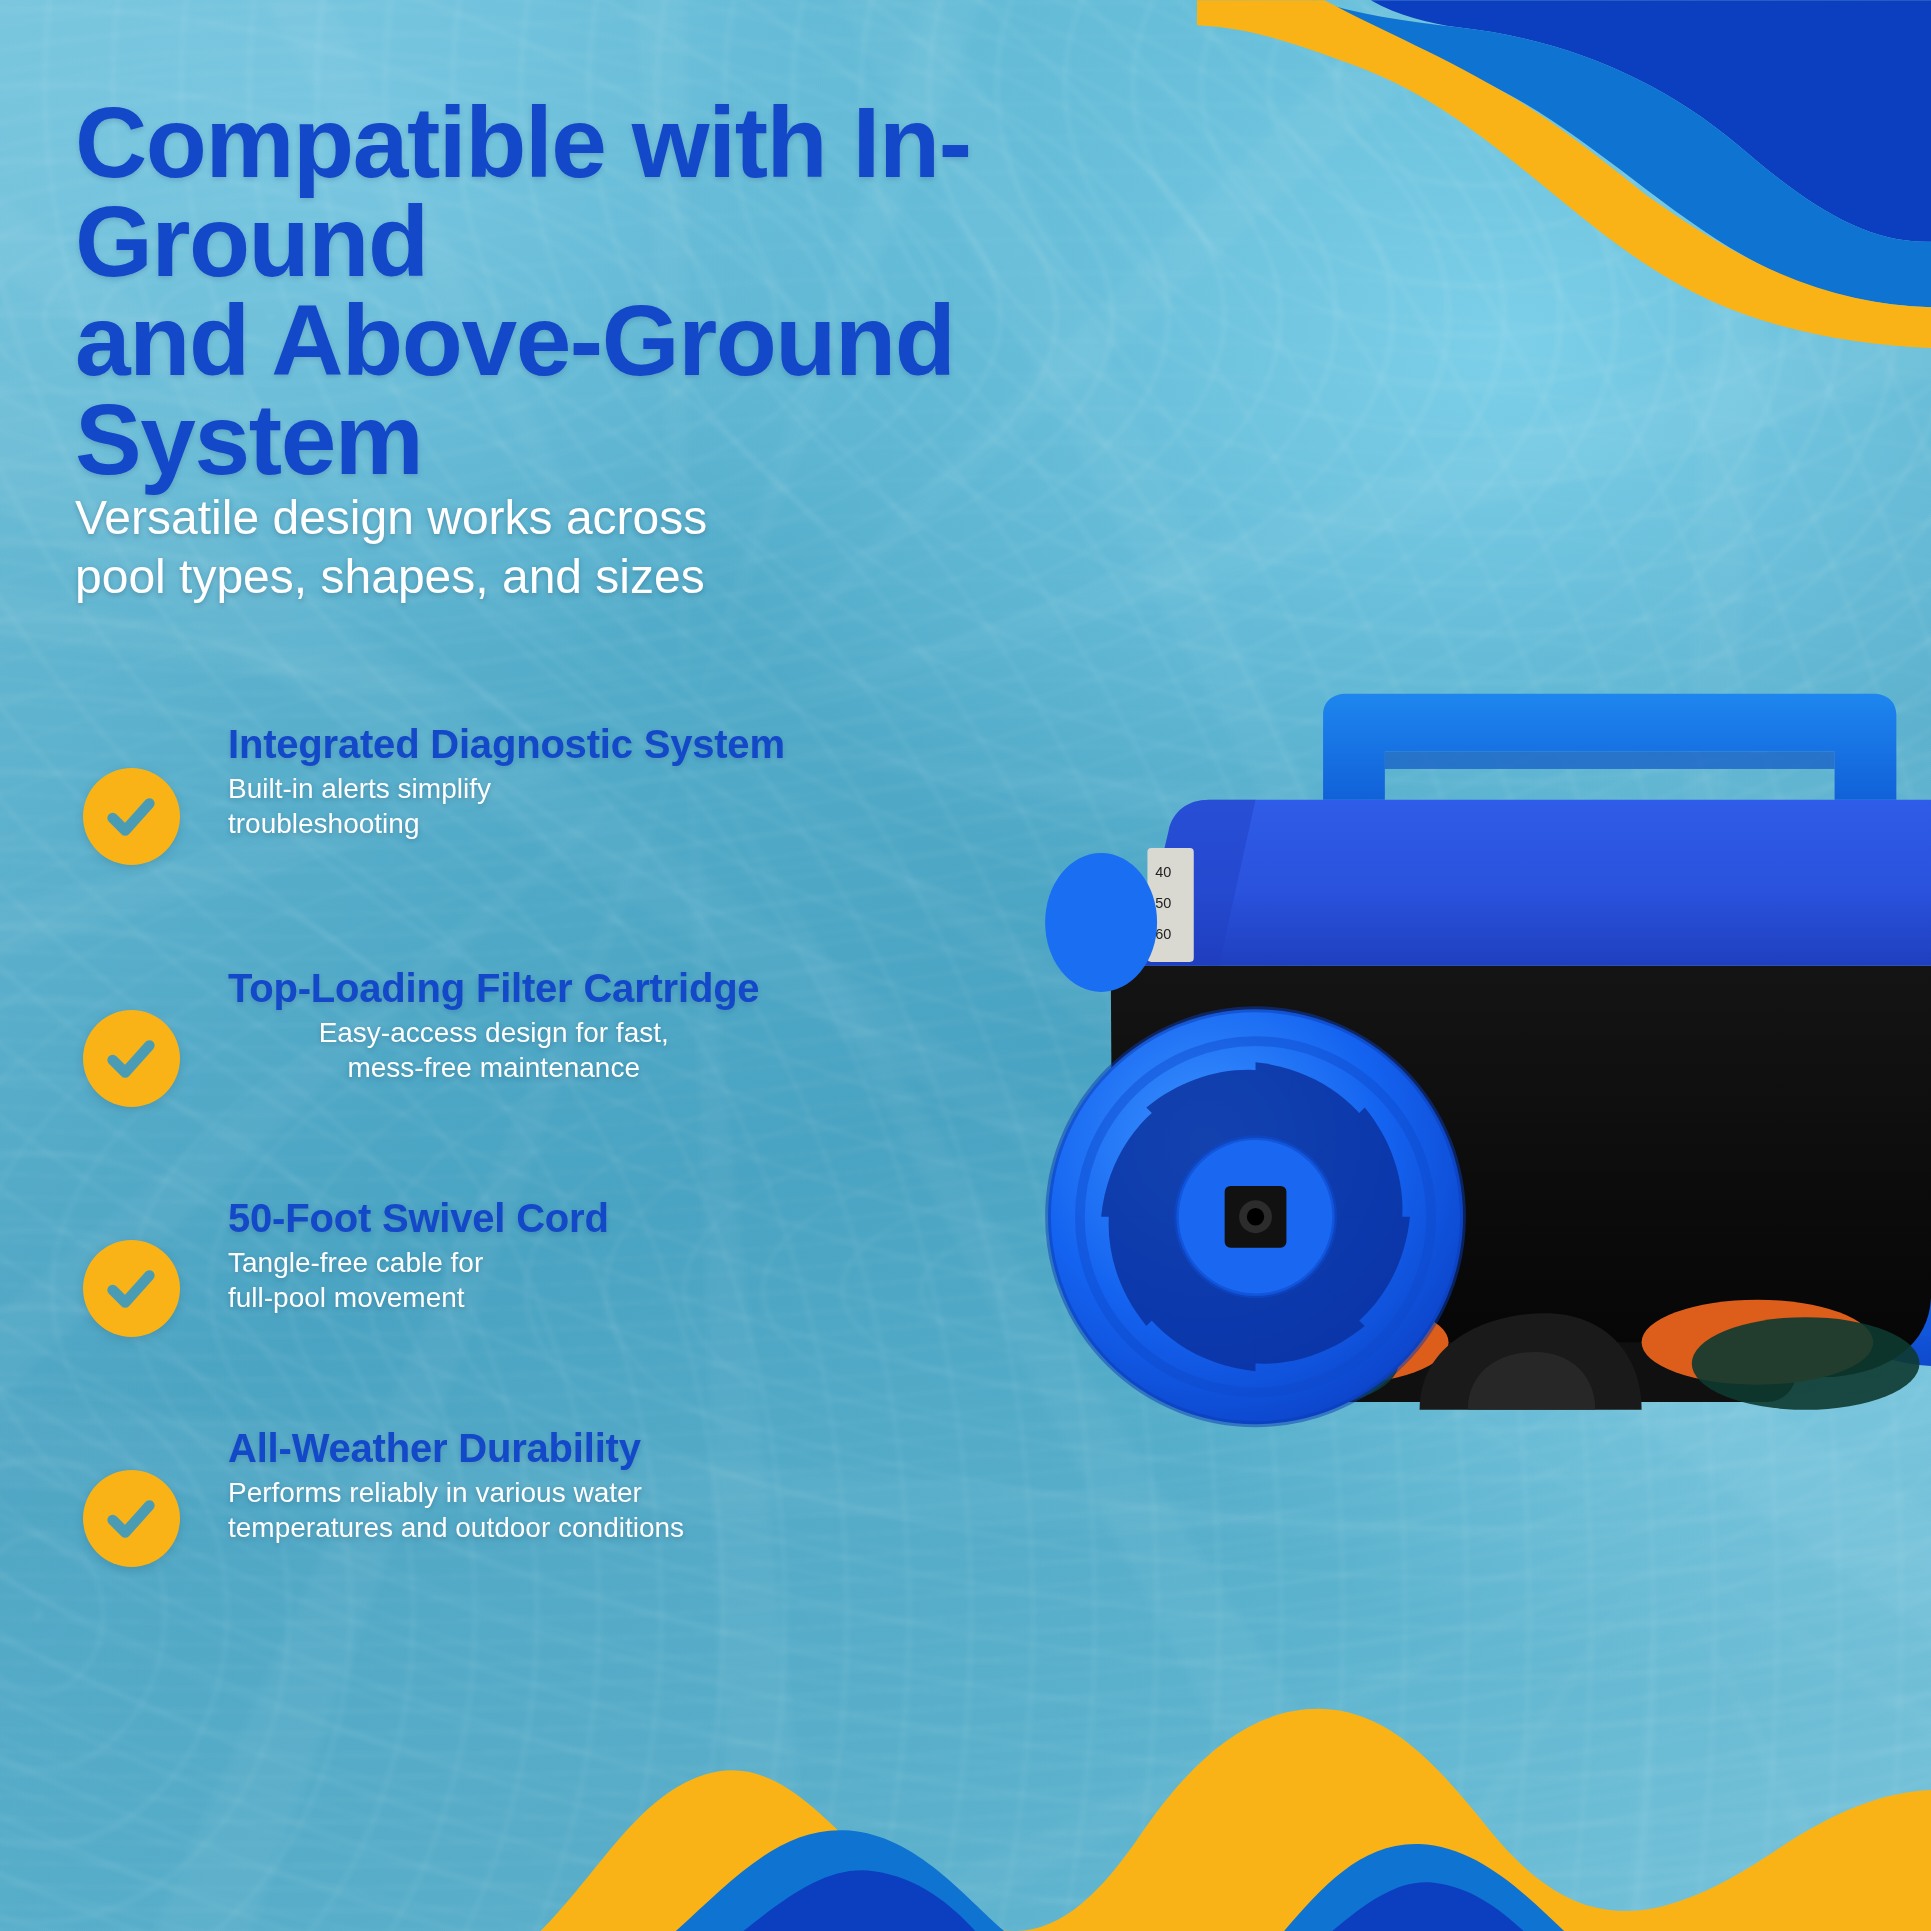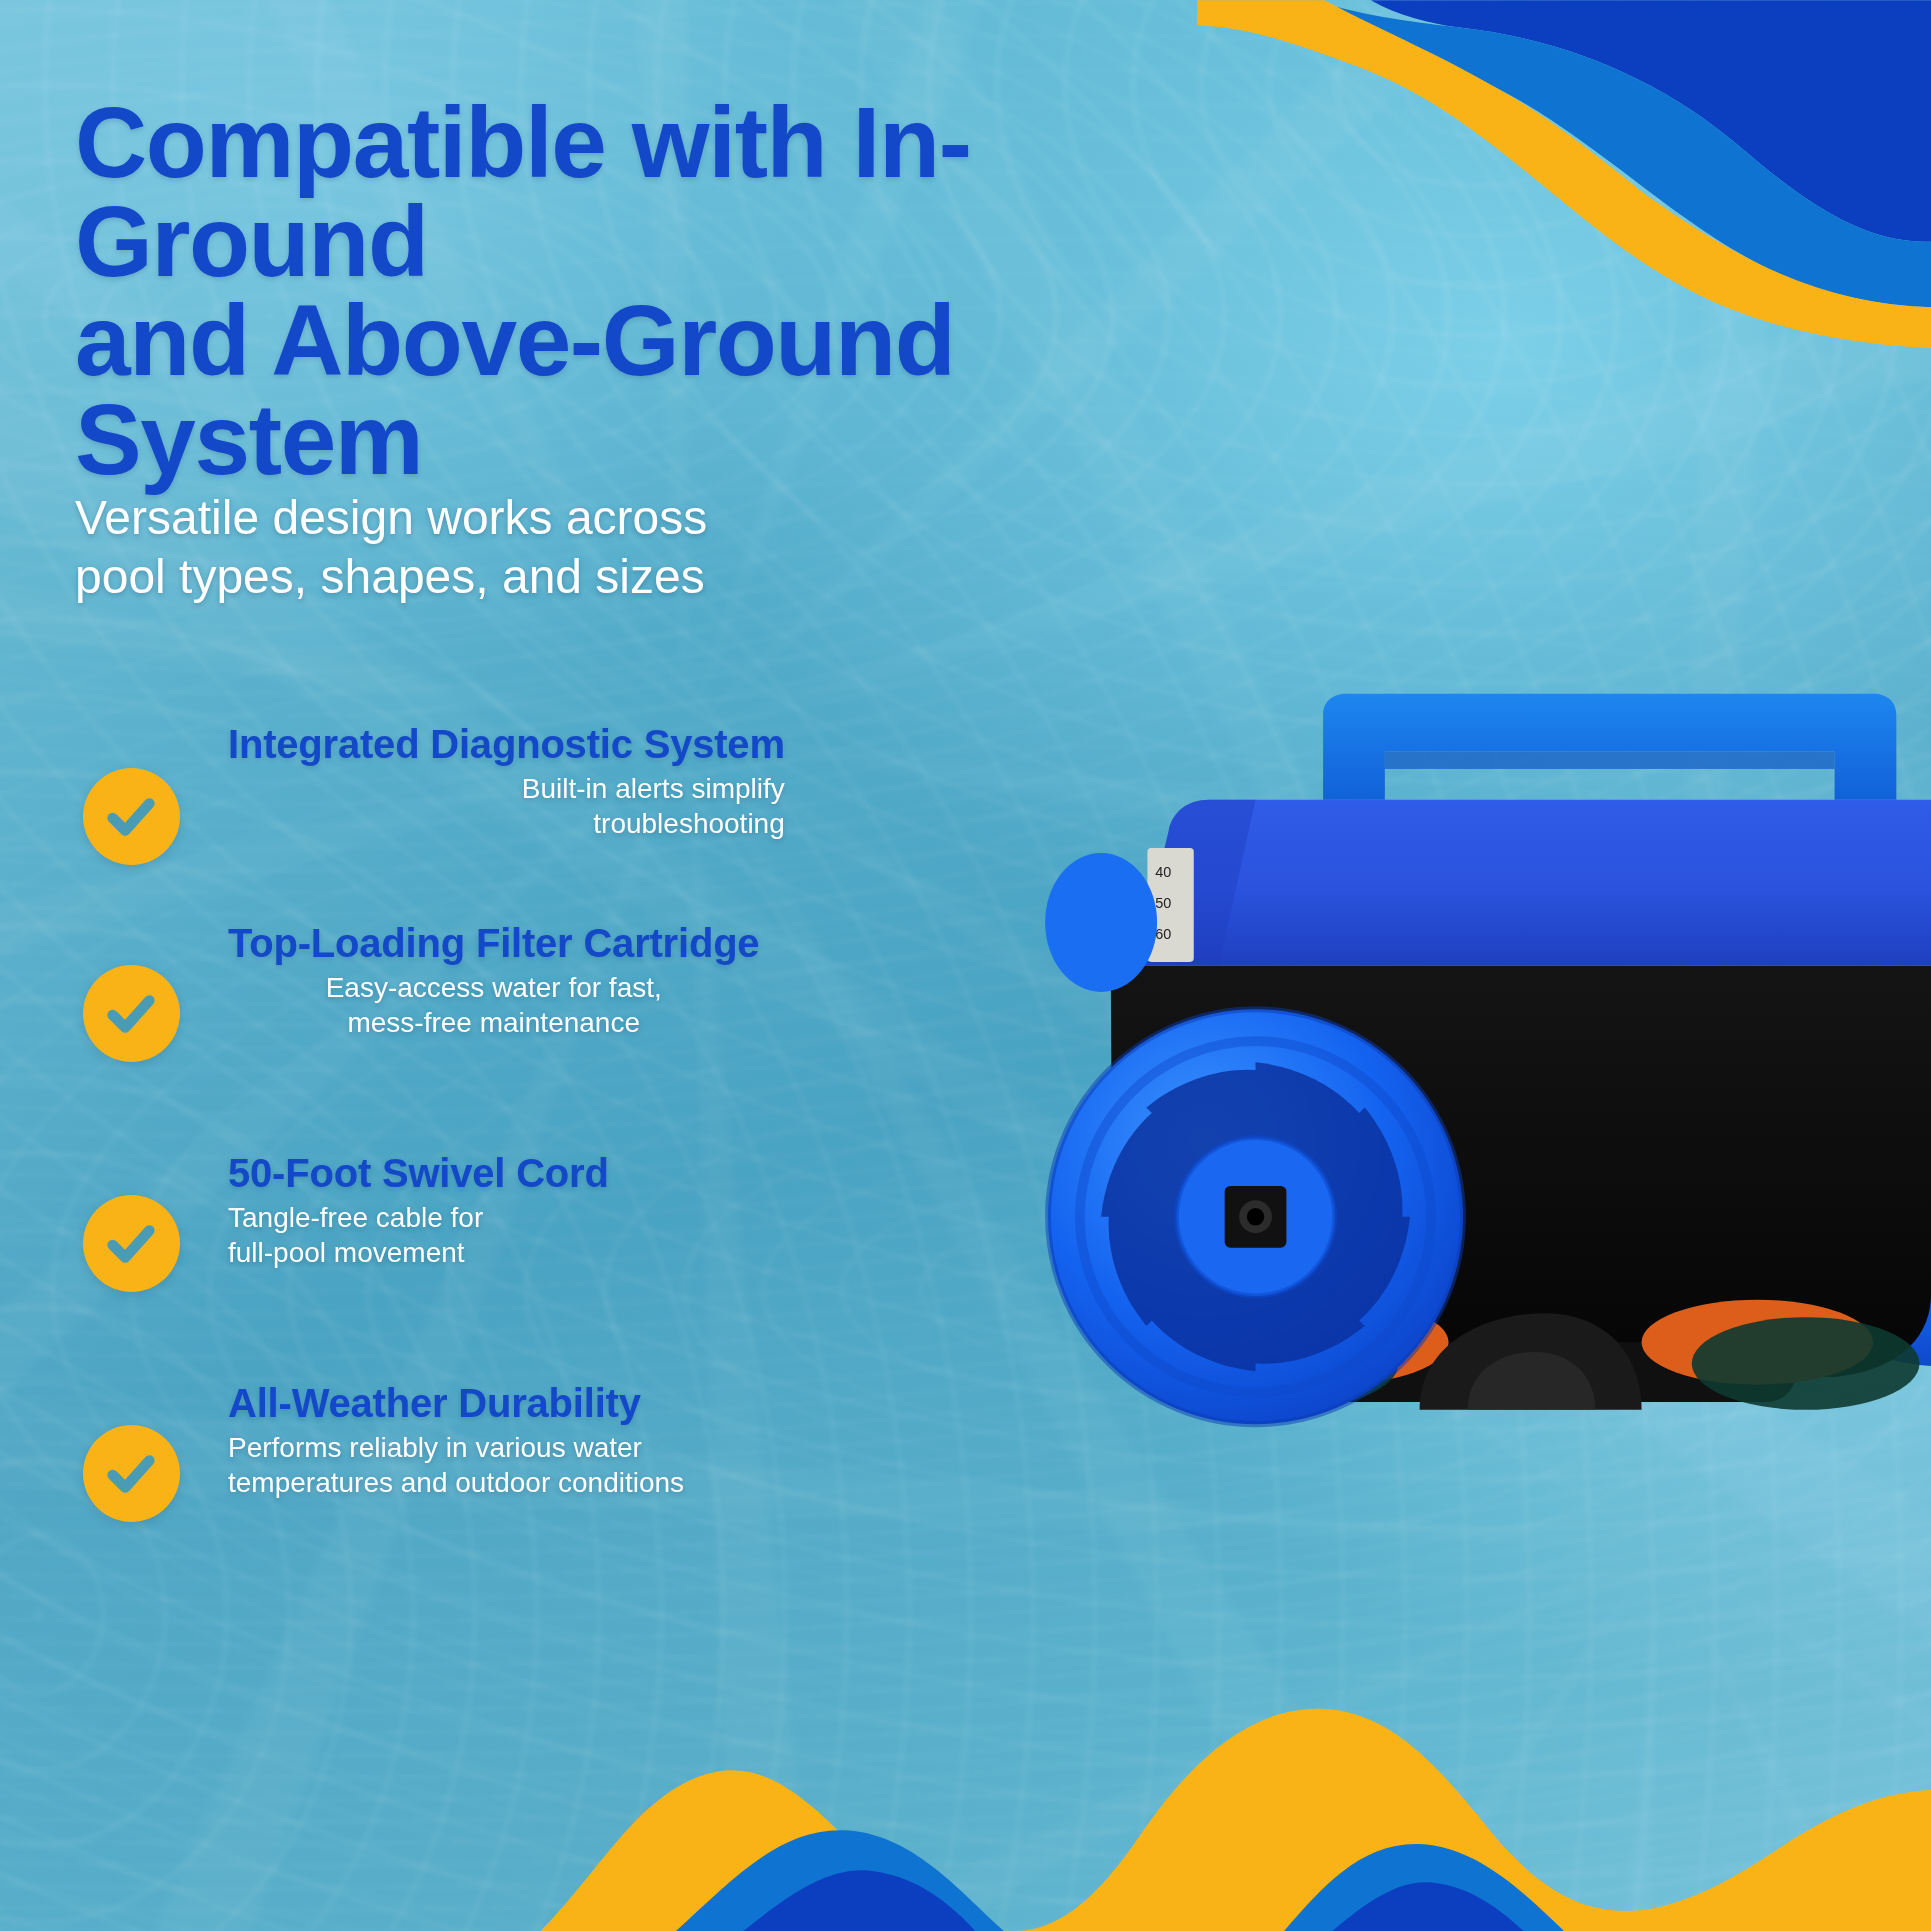--- a/index.html
+++ b/index.html
@@ -130,21 +130,21 @@
     line-height:1.24;
     text-shadow:0 1.9px 5.8px rgba(20,60,90,.28);
   }
 
   
   .f0 .check-wrap { margin-top:50px; }
   .f1 .check-wrap { margin-top:48px; }
   .f2 .check-wrap { margin-top:48px; }
   .f3 .check-wrap { margin-top:48px; }
 
-  .f0 { margin-bottom:52px;text-align:right; }
+  .f0 { margin-bottom:97px; }
   .f1 { margin-bottom:85px;text-align:center; }
   .f2 { margin-bottom:85px; }
 
   
   .product {
     position:absolute;
     left:966px; top:676px;
     width:1023px; height:792px;
     z-index:5;
   }
@@ -322,21 +322,21 @@
         <div class="check-wrap">
           <div class="check-badge">
             <svg width="56" height="56" viewBox="0 0 58 58" aria-hidden="true">
               <path d="M10,30 L23,43 L48,15" fill="none" stroke="#4a9cb5" stroke-width="11" stroke-linecap="round" stroke-linejoin="round"></path>
             </svg>
           </div>
         </div>
         <div class="feat-text">
           <div class="feat-title">Top-Loading Filter Cartridge</div>
           <div class="feat-desc">
-            <span>Easy-access water for fast,</span><br>
+            <span>Easy-access design for fast,</span><br>
             <span>mess-free maintenance</span>
           </div>
         </div>
       </div>
 
       <div class="feature f2">
         <div class="check-wrap">
           <div class="check-badge">
             <svg width="56" height="56" viewBox="0 0 58 58" aria-hidden="true">
               <path d="M10,30 L23,43 L48,15" fill="none" stroke="#4a9cb5" stroke-width="11" stroke-linecap="round" stroke-linejoin="round"></path>

